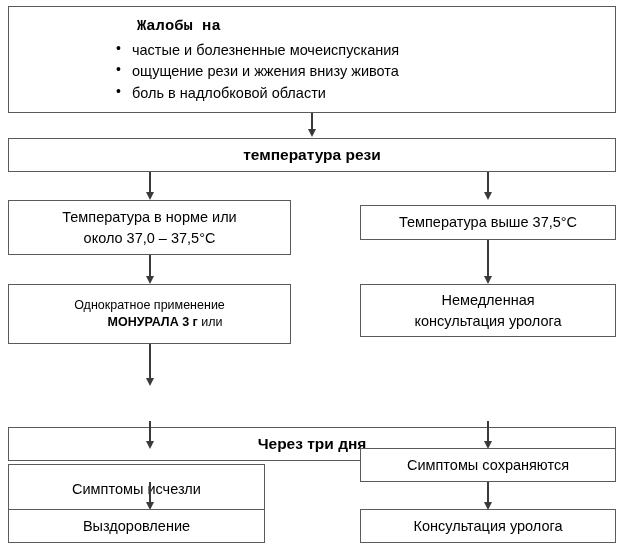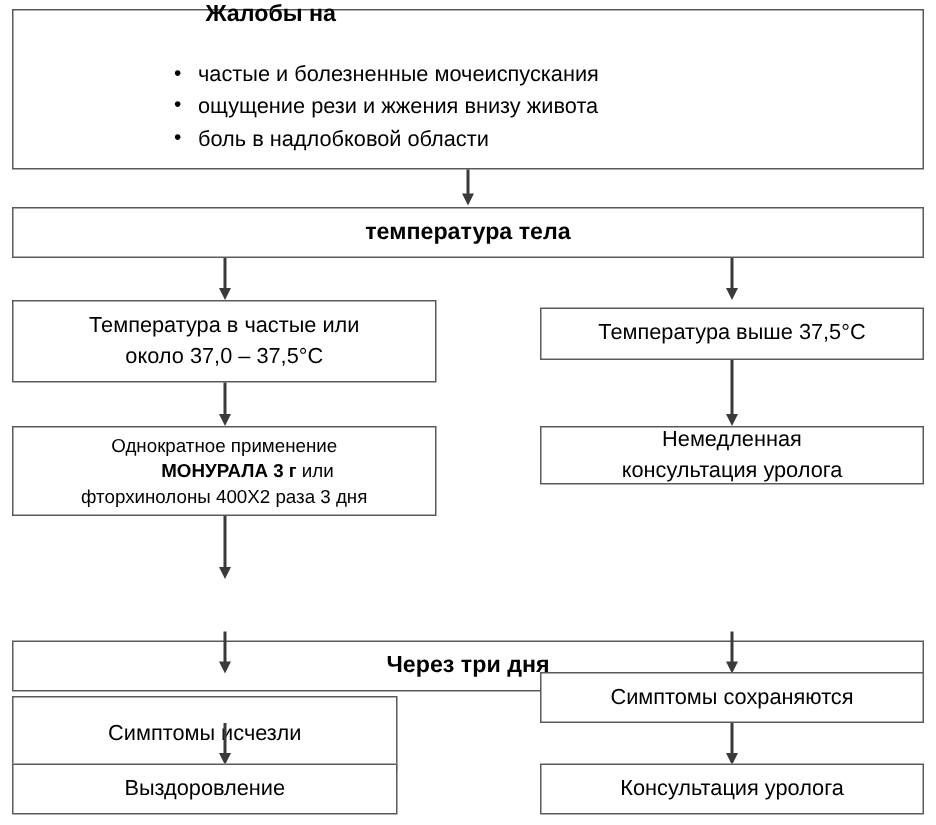--- a/index.html
+++ b/index.html
@@ -39,21 +39,21 @@
   .bold {
     font-weight: bold;
     margin-left: 31px;
   }
   .hdr {
     font-weight: bold;
     font-size: 15.5px;
   }
   .bullet-list {
     list-style: none;
-    margin: 16px;
+    margin: 0;
     padding: 0;
   }
   .bullet-list li {
     position: relative;
     padding-left: 18px;
     margin: 1px 0;
     font-size: 14.5px;
     white-space: nowrap;
   }
   .bullet-list li::before {
@@ -86,63 +86,62 @@
   .title-pad {
     padding-left: 42px;
   }
 </style>
 </head>
 <body>
 
 <div id="chart">
 
   <div class="box left-align" style="left:8px; top:6px; width:608px; height:107px; padding-left:0;">
-    <div class="hdr title-pad" style="margin-bottom:2px; padding-left:128px;">Жалобы на</div>
+    <div class="hdr title-pad" style="margin-bottom:2px; padding-left:128px;font-family:Liberation Mono, monospace;">Жалобы на</div>
     <ul class="bullet-list" style="margin-left:105px;">
       <li>частые и болезненные мочеиспускания</li>
       <li>ощущение рези и жжения внизу живота</li>
       <li>боль в надлобковой области</li>
     </ul>
   </div>
 
   <div class="conn vline" style="left:311px; top:113px; height:18px;"></div>
   <div class="arrowhead" style="left:307.5px; top:129px;"></div>
 
   <div class="box" style="left:8px; top:138px; width:608px; height:34px;">
-    <span class="hdr">температура тела</span>
+    <span class="hdr">температура рези</span>
   </div>
 
   <div class="conn vline" style="left:149px; top:172px; height:22px;"></div>
   <div class="arrowhead" style="left:145.5px; top:192px;"></div>
 
   <div class="conn vline" style="left:487px; top:172px; height:22px;"></div>
   <div class="arrowhead" style="left:483.5px; top:192px;"></div>
 
   <div class="box" style="left:8px; top:200px; width:283px; height:55px;">
-    <div>Температура в частые или</div>
+    <div>Температура в норме или</div>
     <div>около 37,0 – 37,5°C</div>
   </div>
 
   <div class="box" style="left:360px; top:205px; width:256px; height:35px;">
     <span>Температура выше 37,5°C</span>
   </div>
 
   <div class="conn vline" style="left:149px; top:255px; height:23px;"></div>
   <div class="arrowhead" style="left:145.5px; top:276px;"></div>
 
   <div class="conn vline" style="left:487px; top:240px; height:38px;"></div>
   <div class="arrowhead" style="left:483.5px; top:276px;"></div>
 
   <div class="box small" style="left:8px; top:284px; width:283px; height:60px;">
     <div>Однократное применение</div>
     <div><span class="bold">МОНУРАЛА 3 г</span><span> или</span></div>
-    <div>фторхинолоны 400X2 раза 3 дня</div>
   </div>
 
-  <div class="box" style="left:360px; top:284px; width:256px; height:39px;text-align:center;">
+  <div class="box" style="left:360px; top:284px; width:256px; height:53px;text-align:center;">
     <div>Немедленная</div>
     <div>консультация уролога</div>
   </div>
 
   <div class="conn vline" style="left:149px; top:344px; height:36px;"></div>
   <div class="arrowhead" style="left:145.5px; top:378px;"></div>
 
   <div class="box" style="left:8px; top:387px; width:608px; height:34px;margin-top:40px;">
     <span class="hdr">Через три дня</span>
   </div>

